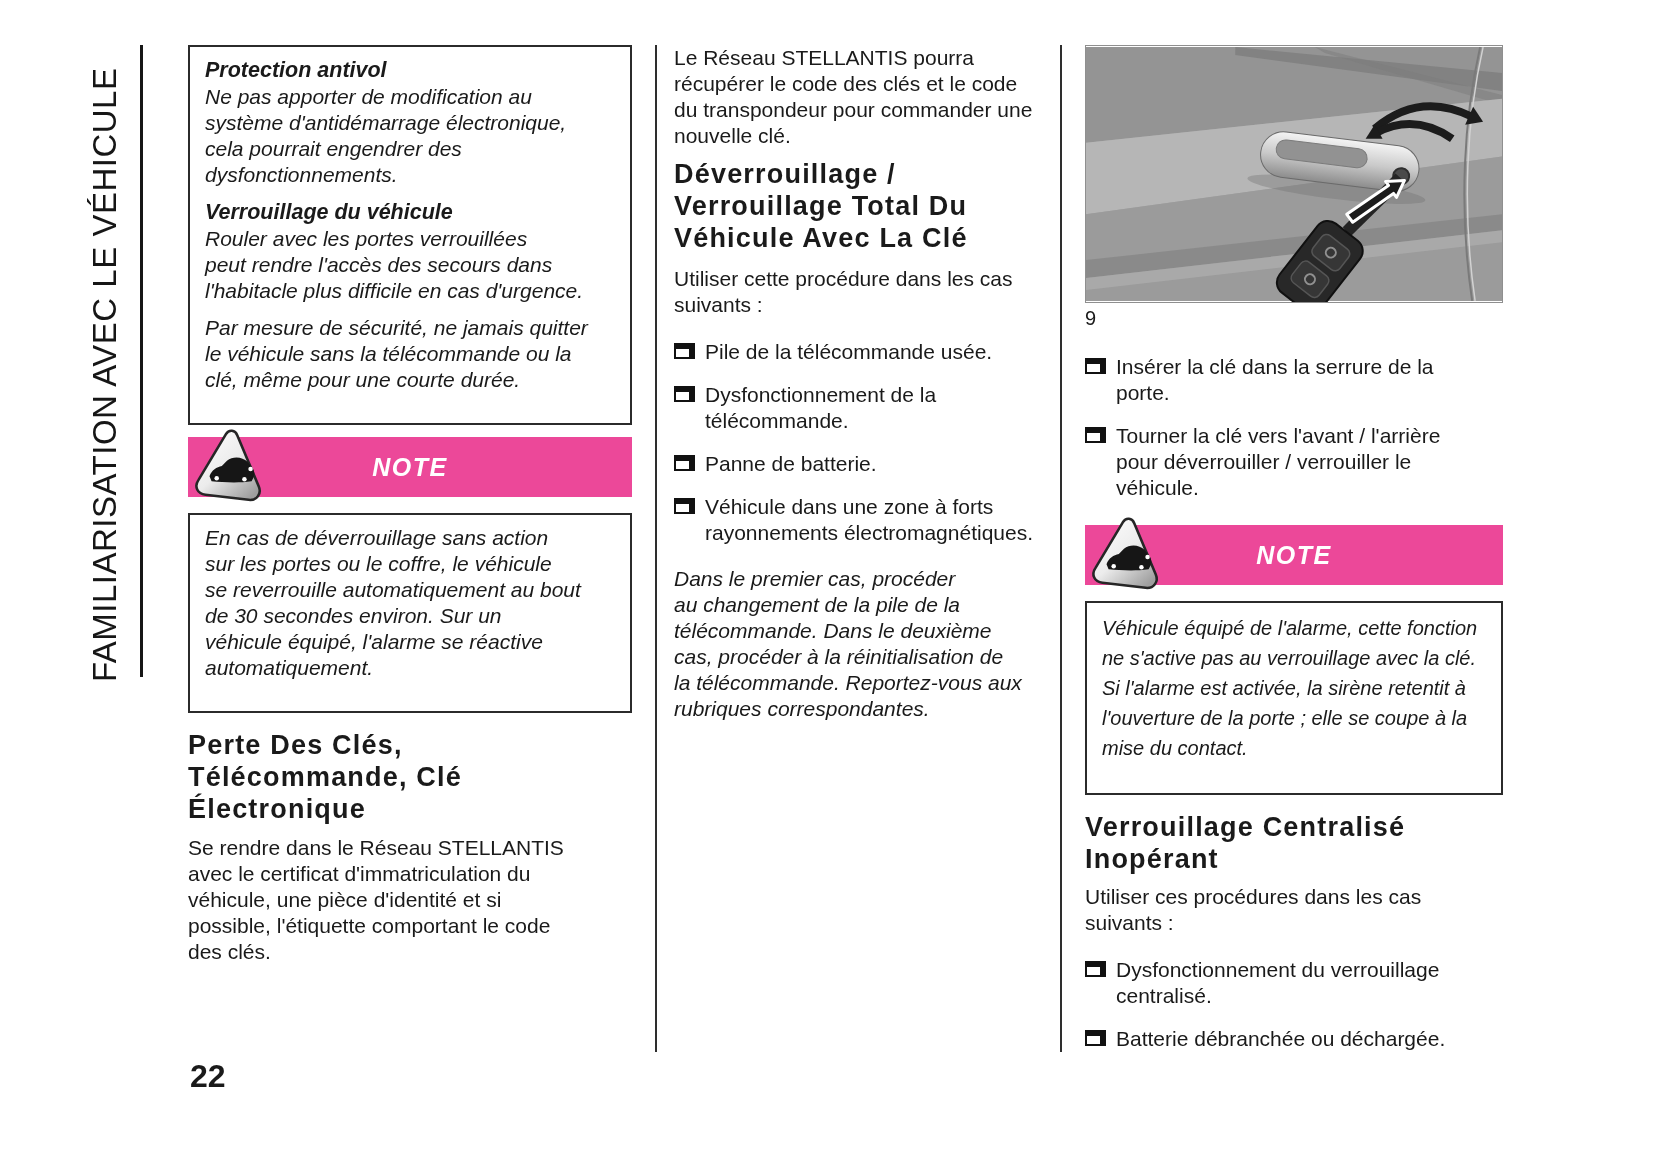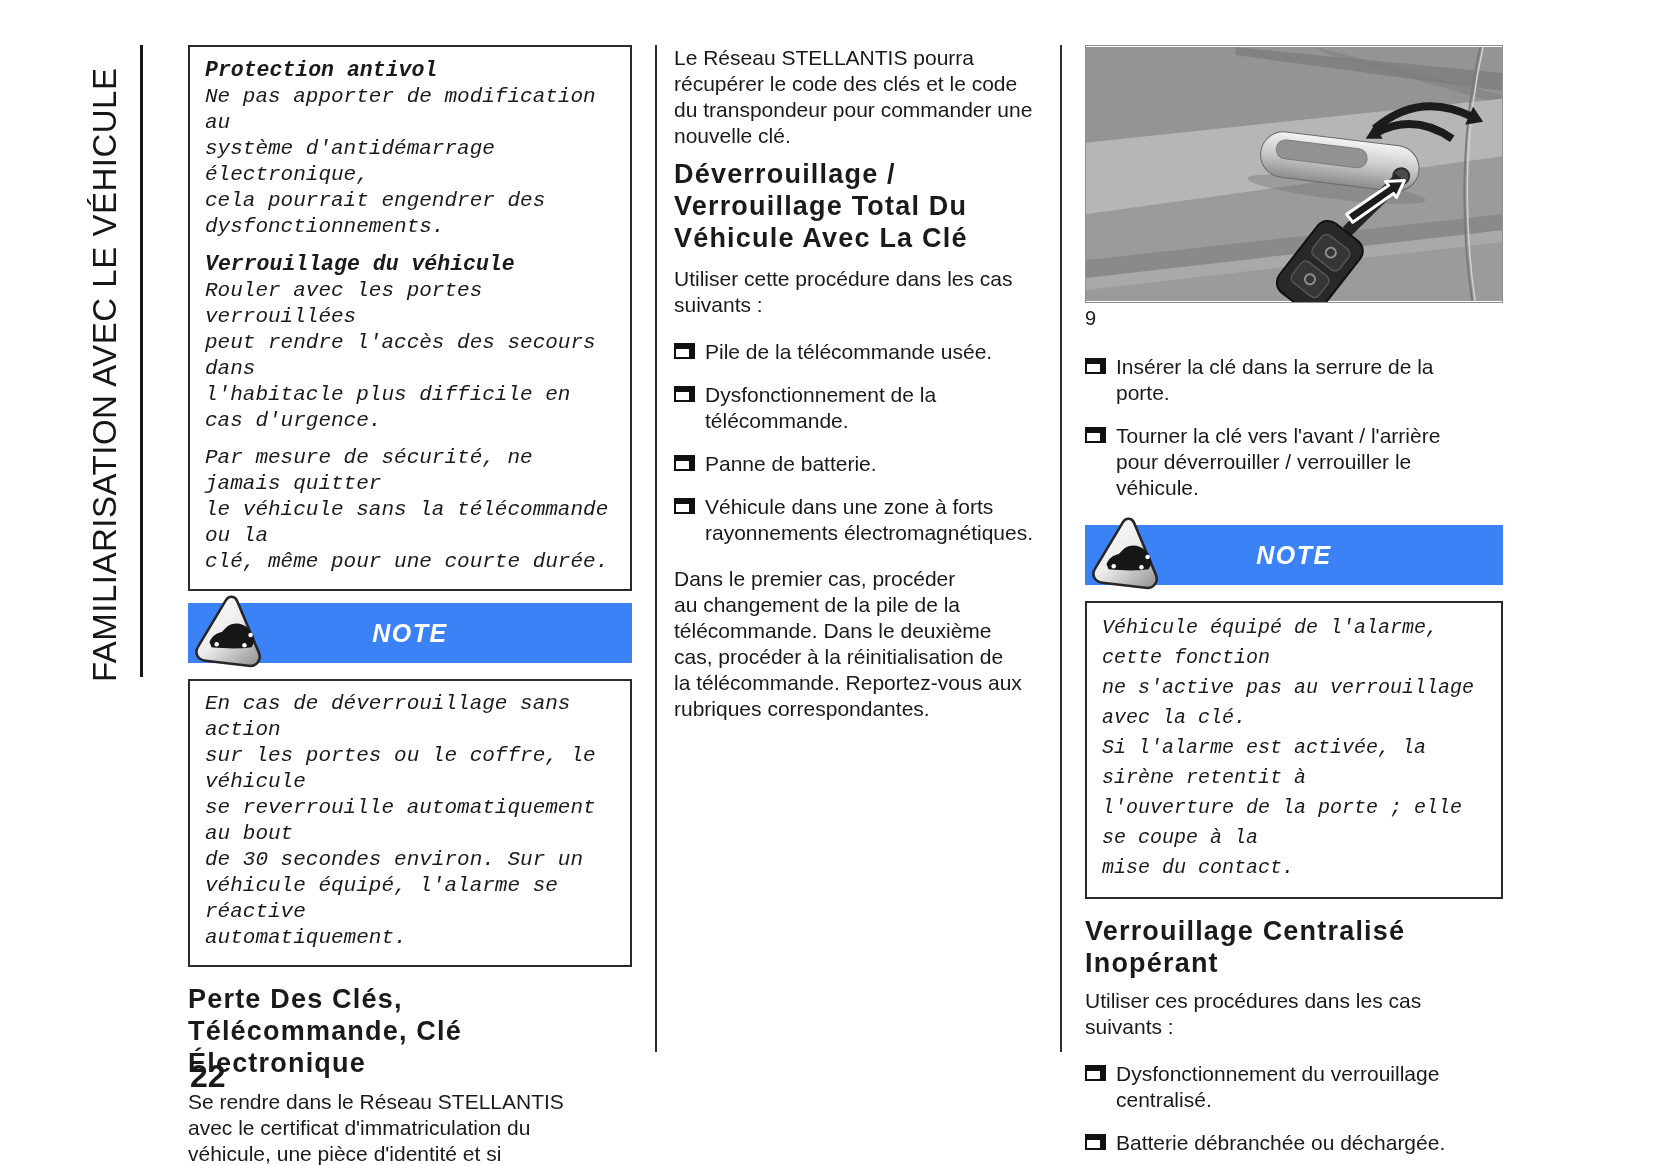--- a/index.html
+++ b/index.html
@@ -11,25 +11,25 @@
       writing-mode:vertical-rl;transform:rotate(180deg);
       font-size:33px;letter-spacing:.5px;color:#161616;}
   .side-rule{position:absolute;left:140px;top:45px;width:3px;height:632px;background:#161616;}
   .divider{position:absolute;top:45px;width:2px;height:1007px;background:#2e2e2e;}
   
   .col{position:absolute;top:45px;}
   .col1{left:188px;width:444px;}
   .col2{left:674px;width:428px;}
   .col3{left:1085px;width:418px;}
   .body-text{font-size:21px;line-height:26px;}
-  .ibox{border:2px solid #2b2b2b;padding:10px 15px 14px 15px;font-style:italic;font-family:Liberation Mono, monospace;}
+  .ibox{border:2px solid #2b2b2b;padding:10px 15px 30px 15px;font-style:italic;}
   .ibox-h{font-weight:700;font-size:21.5px;line-height:27px;margin:0;}
   .ibox p{margin:0;}
   .ibox .gap{margin-top:11px;}
-  .notebar{position:relative;height:60px;background:#3b82f6;
+  .notebar{position:relative;height:60px;background:#ec4899;
       display:flex;align-items:center;justify-content:center;}
   .notebar .note-label{color:#ffffff;font-weight:700;font-style:italic;
       font-size:25px;letter-spacing:1.5px;}
   .note-ico{position:absolute;left:4px;top:-9px;width:72px;height:78px;}
   .h1{font-weight:700;font-size:30px;line-height:35px;letter-spacing:2px;margin:0;}
   .h2{font-weight:700;font-size:27px;line-height:32px;letter-spacing:1.2px;margin:0;}
   .blist{margin:0;padding:0;list-style:none;}
   .blist li{display:flex;gap:10px;margin-bottom:17px;}
   .blist li:last-child{margin-bottom:0;}
   .cb{flex:0 0 auto;width:13px;height:8px;margin-top:4px;
@@ -129,21 +129,21 @@
           <span class="cb"></span>
           <span class="body-text pre">Panne de batterie.</span>
         </li>
       <li>
           <span class="cb"></span>
           <span class="body-text pre">Véhicule dans une zone à forts
 rayonnements électromagnétiques.</span>
         </li>
     </ul>
 
-    <p class="body-text pre" style="margin-top:20px;">Dans le premier cas, procéder
+    <p class="body-text pre" style="margin-top:20px;font-style:italic;">Dans le premier cas, procéder
 au changement de la pile de la
 télécommande. Dans le deuxième
 cas, procéder à la réinitialisation de
 la télécommande. Reportez-vous aux
 rubriques correspondantes.</p>
   </div>
 
   <div class="col col3">
 
     <div class="fig">

